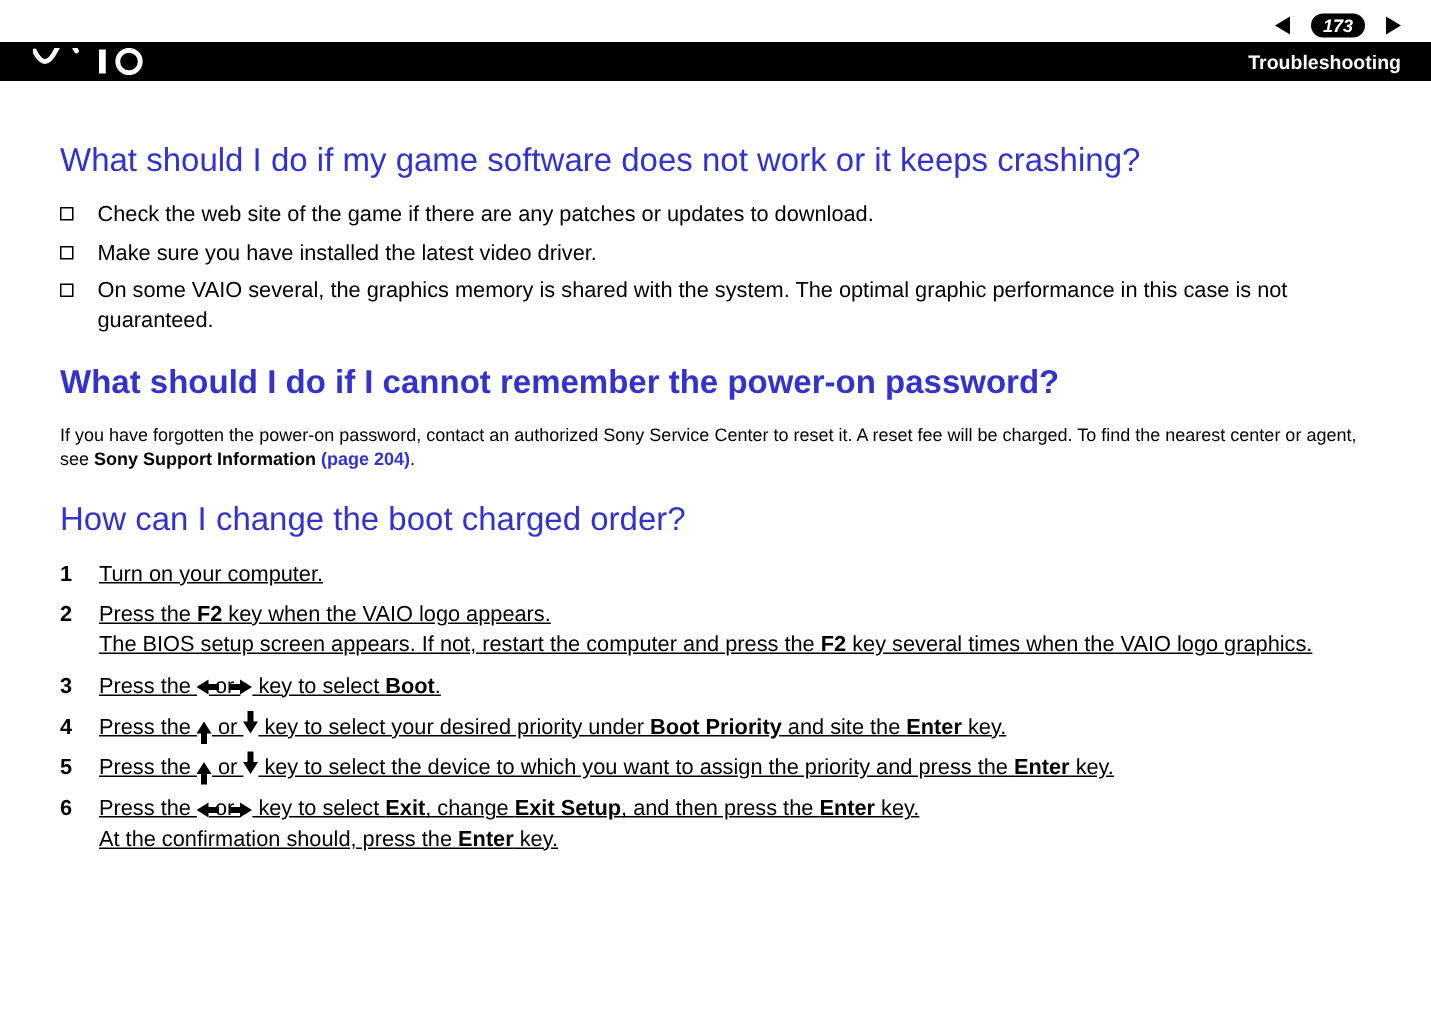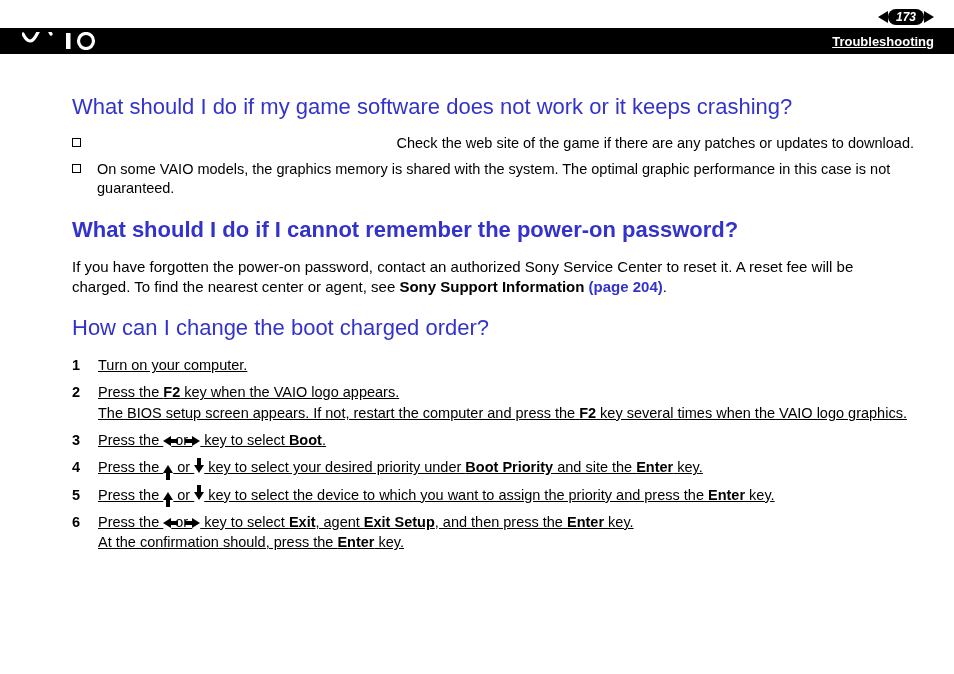--- a/index.html
+++ b/index.html
@@ -13,21 +13,21 @@
   }
   .topbar {
     width: 100%;
     background: #fff;
     padding-top: 8px;
   }
   .pagenav {
     display: flex;
     justify-content: flex-end;
     align-items: center;
-    gap: 0;
+    gap: 14px;
     padding-right: 20px;
     margin-bottom: 2px;
     height: 18px;
   }
   .arrow-left, .arrow-right {
     width: 0; height: 0;
     border-top: 6px solid transparent;
     border-bottom: 6px solid transparent;
   }
   .arrow-left { border-right: 10px solid #000; }
@@ -52,56 +52,53 @@
   }
   .vaio-logo {
     display: flex;
     align-items: center;
     gap: 0;
   }
   .section-label {
     color: #fff;
     font-size: 13px;
     font-weight: bold;
-    text-decoration: underline;
   }
   .content {
     padding: 36px 40px 0 40px;
-    margin-left: 32px;
   }
   h2 {
     color: #3333cc;
     font-weight: normal;
     font-size: 22px;
     margin-bottom: 14px;
     margin-top: 4px;
   }
   .sec2 { margin-top: 18px; font-weight: bold; }
   .sec3 { margin-top: 18px; }
   ul.bullets {
     list-style: none;
     margin-bottom: 6px;
   }
   ul.bullets li {
     display: flex;
     align-items: flex-start;
     font-size: 14.5px;
     line-height: 1.35;
     margin-bottom: 6px;
-    justify-content: space-between;
   }
   .sq {
     width: 9px; height: 9px;
     border: 1.5px solid #000;
     margin-right: 16px;
     margin-top: 4px;
     flex-shrink: 0;
   }
   .para {
-    font-size: 15px;
+    font-size: 12px;
     line-height: 1.35;
     margin-bottom: 4px;
   }
   ol.steps {
     list-style: none;
     counter-reset: step;
   }
   ol.steps li {
     display: flex;
     align-items: flex-start;
@@ -207,21 +204,25 @@
 <div class="content">
 
   <h2>What should I do if my game software does not work or it keeps crashing?</h2>
   <ul class="bullets">
     <li>
         <span class="sq"></span>
         <span>Check the web site of the game if there are any patches or updates to download.</span>
       </li>
     <li>
         <span class="sq"></span>
-        <span>On some VAIO models, the graphics memory is shared with the system. The optimal graphic performance in this case is not guaranteed.</span>
+        <span>Make sure you have installed the latest video driver.</span>
+      </li>
+    <li>
+        <span class="sq"></span>
+        <span>On some VAIO several, the graphics memory is shared with the system. The optimal graphic performance in this case is not guaranteed.</span>
       </li>
   </ul>
 
   <h2 class="sec2">What should I do if I cannot remember the power-on password?</h2>
   <p class="para">
     <span>If you have forgotten the power-on password, contact an authorized Sony Service Center to reset it. A reset fee will be charged. To find the nearest center or agent, see </span><span class="bold">Sony Support Information </span><span class="link-bold">(page 204)</span><span>.</span>
   </p>
 
   <h2 class="sec3">How can I change the boot charged order?</h2>
 
@@ -251,19 +252,19 @@
     </li>
     <li>
       <span class="stepnum">5</span>
       <span class="steptext">
         <span>Press the </span><span class="arrow-glyph"><span class="a-up"></span></span><span> or </span><span class="arrow-glyph"><span class="a-down"></span></span><span> key to select the device to which you want to assign the priority and press the </span><span class="bold">Enter</span><span> key.</span>
       </span>
     </li>
     <li>
       <span class="stepnum">6</span>
       <span class="steptext">
-        <span>Press the </span><span class="arrow-glyph"><span class="a-left"></span></span><span> or </span><span class="arrow-glyph"><span class="a-right"></span></span><span> key to select </span><span class="bold">Exit</span><span>, agent </span><span class="bold">Exit Setup</span><span>, and then press the </span><span class="bold">Enter</span><span> key.</span><br>
+        <span>Press the </span><span class="arrow-glyph"><span class="a-left"></span></span><span> or </span><span class="arrow-glyph"><span class="a-right"></span></span><span> key to select </span><span class="bold">Exit</span><span>, change </span><span class="bold">Exit Setup</span><span>, and then press the </span><span class="bold">Enter</span><span> key.</span><br>
         <span>At the confirmation should, press the </span><span class="bold">Enter</span><span> key.</span>
       </span>
     </li>
   </ol>
 
 </div>
 
 </body></html>

